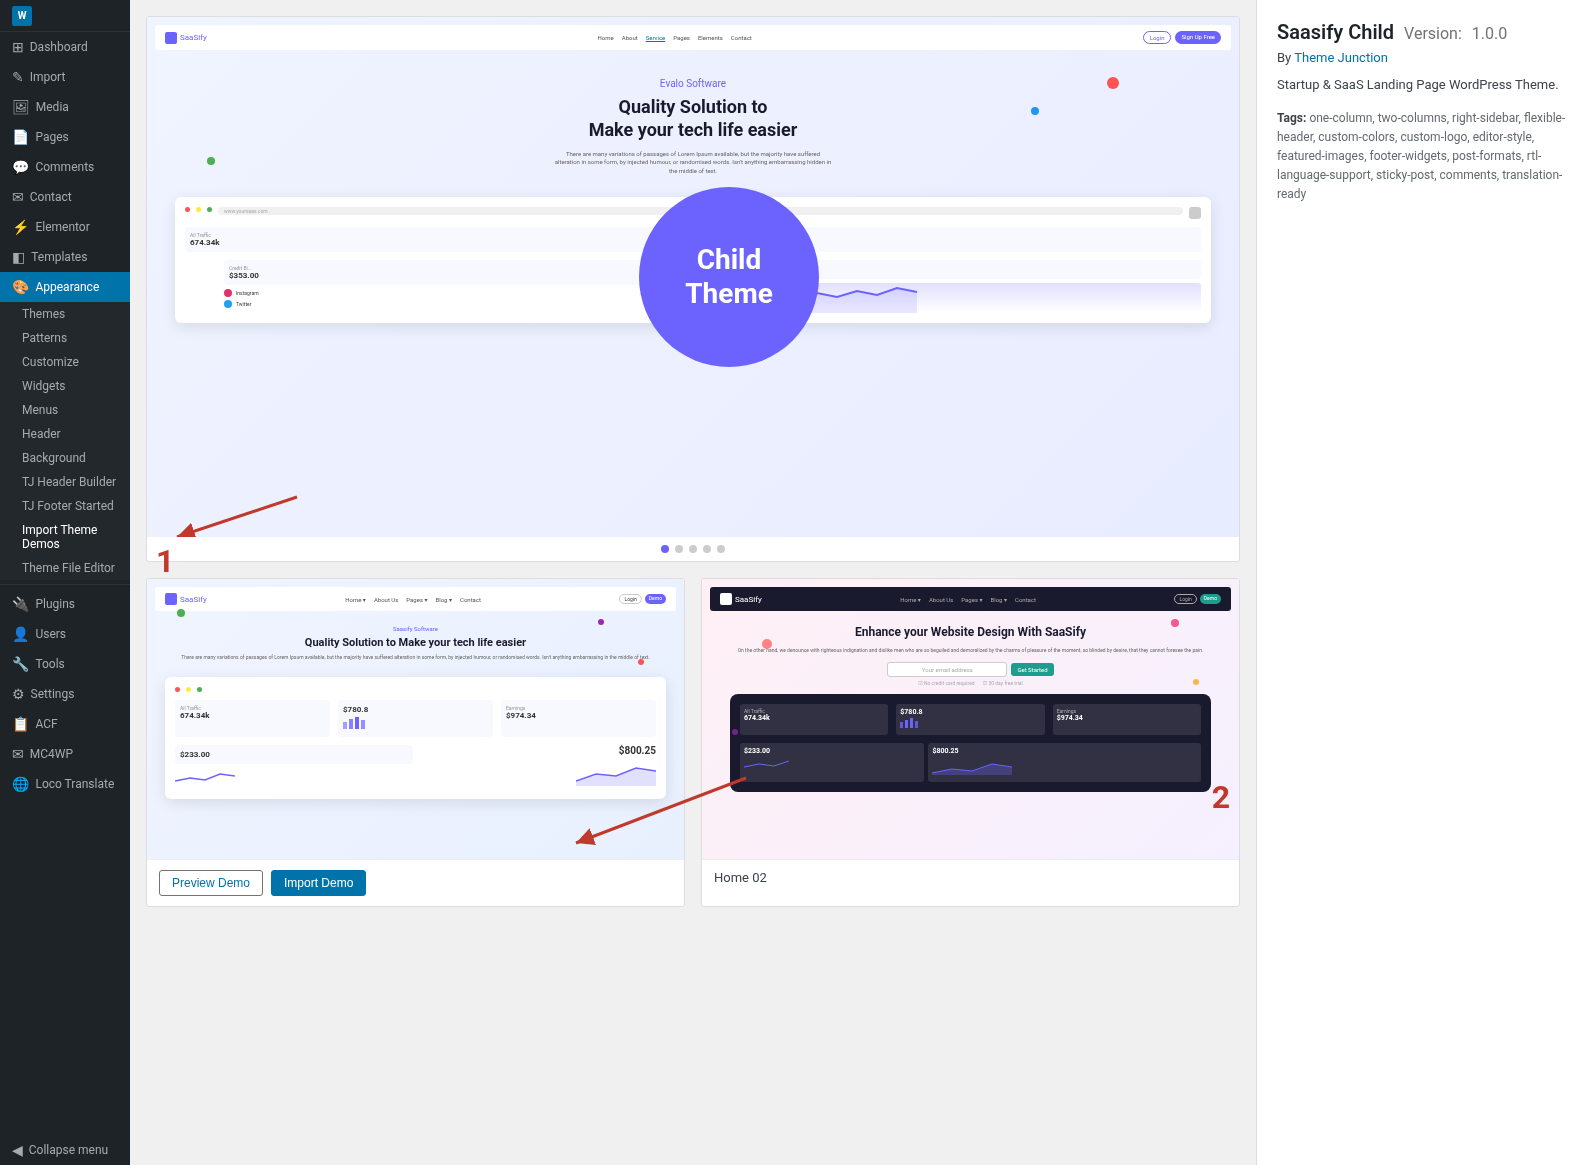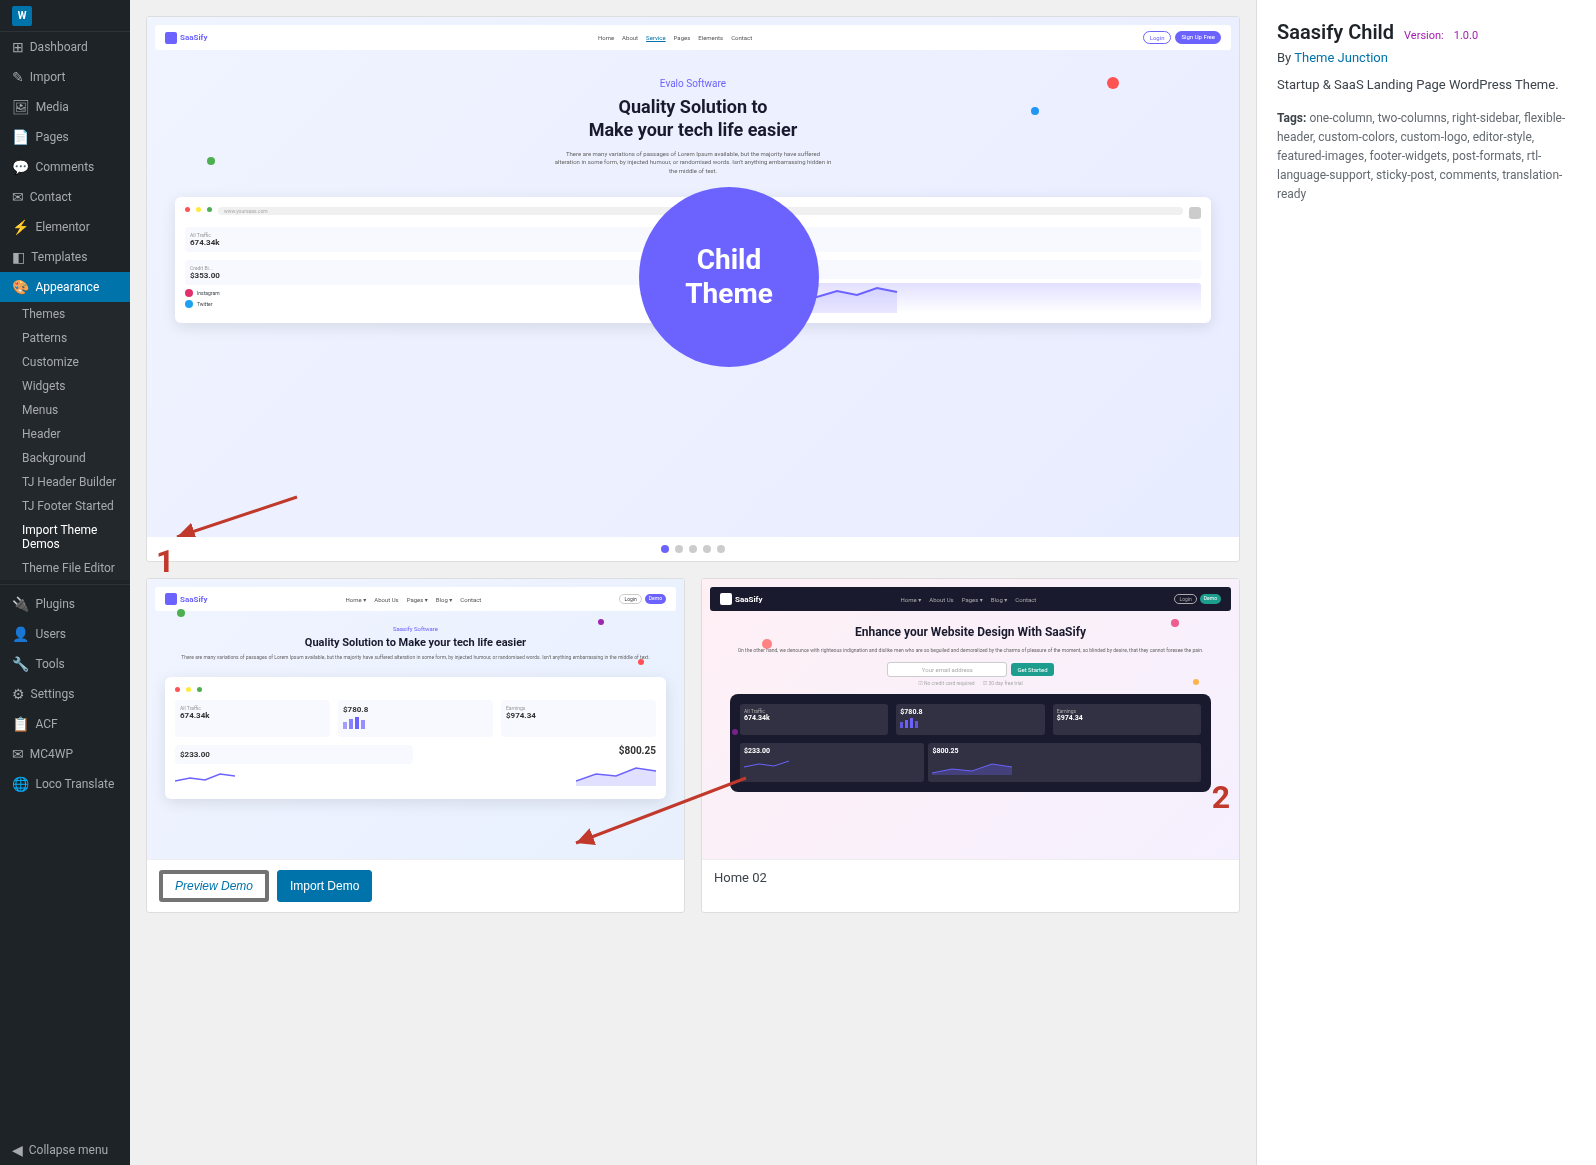--- a/index.html
+++ b/index.html
@@ -81,22 +81,22 @@
       border-left: 1px solid #ddd;
       padding: 20px;
       flex-shrink: 0;
     }
     .theme-info-title {
       font-size: 20px;
       font-weight: 600;
       color: #1d2327;
     }
     .theme-info-version {
-      font-size: 11px;
-      color: #a21caf;
+      font-size: 16px;
+      color: #737373;
       margin-left: 6px;
     }
     .theme-info-author {
       margin-top: 6px;
       font-size: 13px;
       color: #3c434a;
     }
     .theme-info-author a {
       color: #0073aa;
       text-decoration: none;
@@ -146,27 +146,26 @@
     .demo-card-name {
       font-size: 13px;
       color: #3c434a;
     }
     .demo-card-actions {
       display: flex;
       gap: 8px;
     }
     .btn-preview {
       padding: 5px 12px;
-      border: 4px solid #737373;
+      border: 1px solid #737373;
       background: #fff;
       color: #0073aa;
       border-radius: 3px;
       cursor: pointer;
       font-size: 12px;
-      font-style: italic;
     }
     .btn-import {
       padding: 5px 12px;
       border: 1px solid #0073aa;
       background: #0073aa;
       color: #fff;
       border-radius: 3px;
       cursor: pointer;
       font-size: 12px;
     }
@@ -196,21 +195,21 @@
     }
     .mock-navbar {
       display: flex;
       align-items: center;
       justify-content: space-between;
       padding: 6px 10px;
       background: #fff;
       border-radius: 3px;
       margin-bottom: 8px;
     }
-    .mock-logo { font-weight: bold; color: #6c63ff; font-size: 8px; display: flex; align-items: center; gap: 3px; }
+    .mock-logo { font-weight: normal; color: #6c63ff; font-size: 8px; display: flex; align-items: center; gap: 3px; }
     .mock-logo-icon { width: 12px; height: 12px; background: #6c63ff; border-radius: 2px; display: inline-block; }
     .mock-nav-links { display: flex; gap: 8px; color: #555; font-size: 6px; }
     .mock-nav-btn { background: #6c63ff; color: #fff; padding: 2px 6px; border-radius: 10px; font-size: 6px; }
     .mock-nav-btn2 { background: transparent; color: #6c63ff; padding: 2px 6px; border-radius: 10px; font-size: 6px; border: 1px solid #6c63ff; }
 
     .mock-hero { text-align: center; padding: 20px 10px 10px; }
     .mock-hero-sub { color: #6c63ff; font-size: 10px; margin-bottom: 6px; }
     .mock-hero-title { font-size: 14px; font-weight: bold; color: #1a1a2e; line-height: 1.3; margin-bottom: 8px; }
     .mock-hero-text { font-size: 6px; color: #666; max-width: 280px; margin: 0 auto 12px; line-height: 1.4; }
 
@@ -428,21 +427,21 @@
                 <div class="mock-stat">
                   <div class="mock-stat-label">All Traffic</div>
                   <div class="mock-stat-value">674.34k</div>
                 </div>
                 <div class="mock-stat">
                   <div class="mock-stat-label">Earnings:</div>
                   <div class="mock-stat-value">$974.34</div>
                 </div>
               </div>
               <div style="display:flex;gap:8px;">
-                <div style="flex:1;">
+                <div style="flex:1;margin-left:39px;">
                   <div class="mock-stat" style="margin-bottom:4px;">
                     <div class="mock-stat-label">Credit Bi...</div>
                     <div class="mock-stat-value">$353.00</div>
                   </div>
                   <div class="mock-social">
                     <div class="mock-social-row">
                       <div class="mock-social-icon" style="background:#e1306c;"></div>
                       <span>Instagram</span>
                       <span style="color:#aaa;margin-left:auto;">Today, 10.9k</span>
                     </div>

